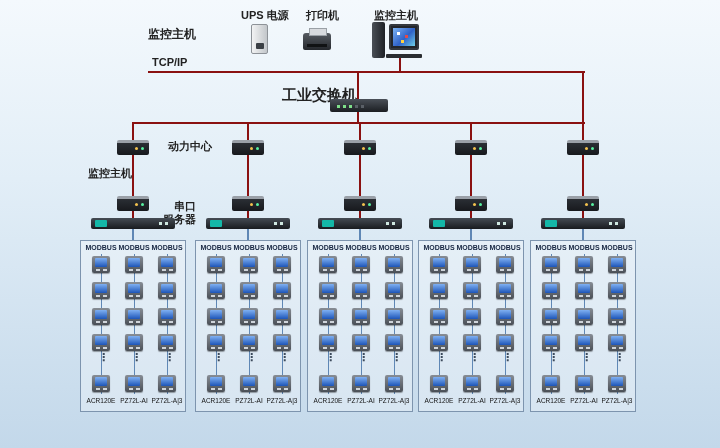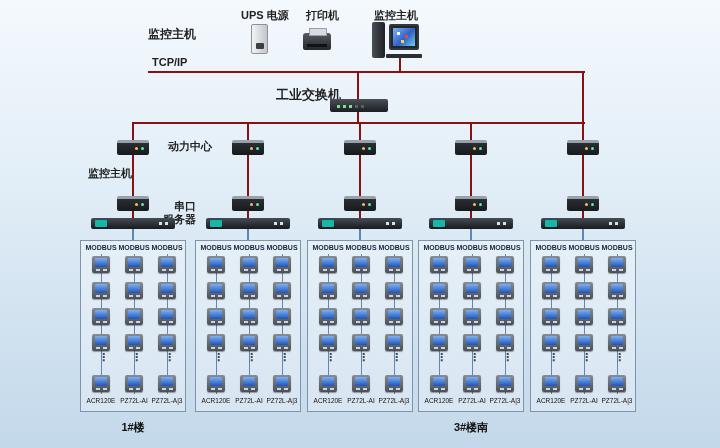--- a/index.html
+++ b/index.html
@@ -76,21 +76,21 @@
     <div class="monitor"></div>
     <div class="kb"></div>
   </div>
 
   <div class="lbl" style="left:152px;top:56px;font-size:11px">TCP/IP</div>
   <div class="rline" style="left:148px;top:71px;width:437px;height:2px"></div>
   <div class="rline" style="left:399px;top:58px;width:2px;height:13px"></div>
   <div class="rline" style="left:357px;top:73px;width:2px;height:26px"></div>
   <div class="rline" style="left:582px;top:73px;width:2px;height:49px"></div>
 
-  <div class="lbl" style="left:276px;top:86px;font-size:13px">工业交换机</div>
+  <div class="lbl" style="left:282px;top:86px;font-size:15px">工业交换机</div>
   <div class="switch"></div>
   <div class="rline" style="left:357px;top:112px;width:2px;height:10px"></div>
   <div class="rline" style="left:133px;top:122px;width:452px;height:2px"></div>
 
   <div class="lbl" style="left:168px;top:139px;font-size:11px">动力中心</div>
   <div class="lbl" style="left:88px;top:166px;font-size:11px">监控主机</div>
   <div class="lbl" style="left:174px;top:199px;font-size:11px">串口</div>
   <div class="lbl" style="left:163px;top:212px;font-size:11px">服务器</div>
 
   <div id="groups">
@@ -124,21 +124,20 @@
           <div class="modbus" style="position: absolute; left: 66px; top: 3px; width: 40px;">MODBUS</div>
           <div class="bline" style="position: absolute; left: 86px; top: 13px; width: 1px; height: 140px;"></div>
           <div class="meter" style="position: absolute; left: 77px; top: 15px;"></div>
           <div class="meter" style="position: absolute; left: 77px; top: 41px;"></div>
           <div class="meter" style="position: absolute; left: 77px; top: 67px;"></div>
           <div class="meter" style="position: absolute; left: 77px; top: 93px;"></div>
           <div class="dots" style="position: absolute; left: 83px; top: 111px;">⋮</div>
           <div class="meter" style="position: absolute; left: 77px; top: 134px;"></div>
           <div class="model" style="position: absolute; left: 86px; top: 156px;">PZ72L-A|3</div>
         </div>
-        <div class="gname" style="position: absolute; left: 0px; top: 298px; width: 114px;">1#楼</div>
       </div>
       <div class="group" style="position: absolute; left: 191px; top: 122px; width: 114px; height: 322px;">
         <div class="rline" style="position: absolute; left: 56px; top: 0px; width: 2px; height: 19px;"></div>
         <div class="transceiver" style="position: absolute; left: 41px; top: 18px; width: 32px; height: 15px;"></div>
         <div class="rline" style="position: absolute; left: 56px; top: 33px; width: 2px; height: 41px;"></div>
         <div class="transceiver" style="position: absolute; left: 41px; top: 74px; width: 32px; height: 15px;"></div>
         <div class="rline" style="position: absolute; left: 56px; top: 89px; width: 2px; height: 7px;"></div>
         <div class="serial" style="position: absolute; left: 15px; top: 96px; width: 84px; height: 11px;"></div>
         <div class="bline" style="position: absolute; left: 56px; top: 107px; width: 2px; height: 11px;"></div>
         <div class="gbox" style="position: absolute; left: 4px; top: 118px; width: 106px; height: 172px;">
@@ -239,21 +238,20 @@
           <div class="modbus" style="position: absolute; left: 66px; top: 3px; width: 40px;">MODBUS</div>
           <div class="bline" style="position: absolute; left: 86px; top: 13px; width: 1px; height: 140px;"></div>
           <div class="meter" style="position: absolute; left: 77px; top: 15px;"></div>
           <div class="meter" style="position: absolute; left: 77px; top: 41px;"></div>
           <div class="meter" style="position: absolute; left: 77px; top: 67px;"></div>
           <div class="meter" style="position: absolute; left: 77px; top: 93px;"></div>
           <div class="dots" style="position: absolute; left: 83px; top: 111px;">⋮</div>
           <div class="meter" style="position: absolute; left: 77px; top: 134px;"></div>
           <div class="model" style="position: absolute; left: 86px; top: 156px;">PZ72L-A|3</div>
         </div>
-        <div class="gname" style="position: absolute; left: 0px; top: 298px; width: 114px;">3#楼南</div>
       </div>
       <div class="group" style="position: absolute; left: 526px; top: 122px; width: 114px; height: 322px;">
         <div class="rline" style="position: absolute; left: 56px; top: 0px; width: 2px; height: 19px;"></div>
         <div class="transceiver" style="position: absolute; left: 41px; top: 18px; width: 32px; height: 15px;"></div>
         <div class="rline" style="position: absolute; left: 56px; top: 33px; width: 2px; height: 41px;"></div>
         <div class="transceiver" style="position: absolute; left: 41px; top: 74px; width: 32px; height: 15px;"></div>
         <div class="rline" style="position: absolute; left: 56px; top: 89px; width: 2px; height: 7px;"></div>
         <div class="serial" style="position: absolute; left: 15px; top: 96px; width: 84px; height: 11px;"></div>
         <div class="bline" style="position: absolute; left: 56px; top: 107px; width: 2px; height: 11px;"></div>
         <div class="gbox" style="position: absolute; left: 4px; top: 118px; width: 106px; height: 172px;">

